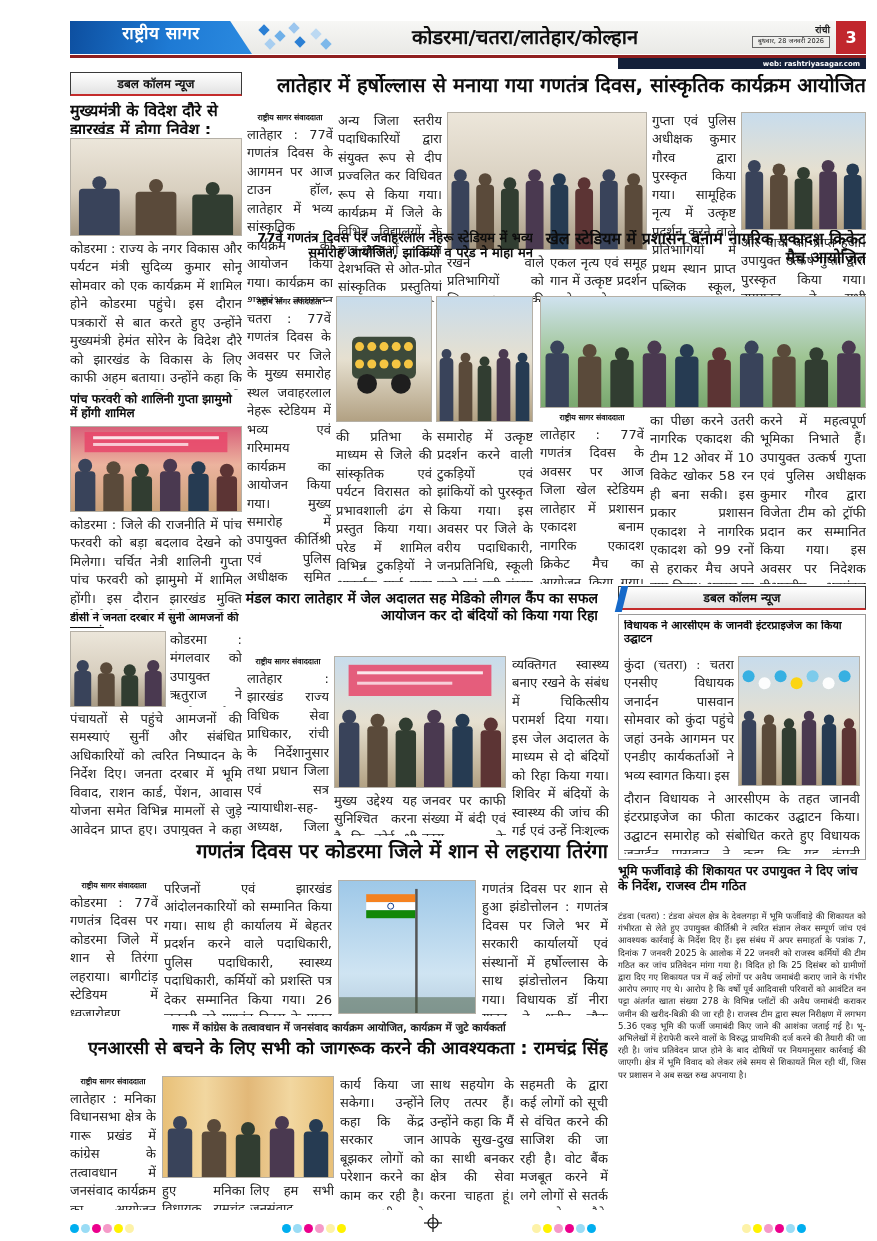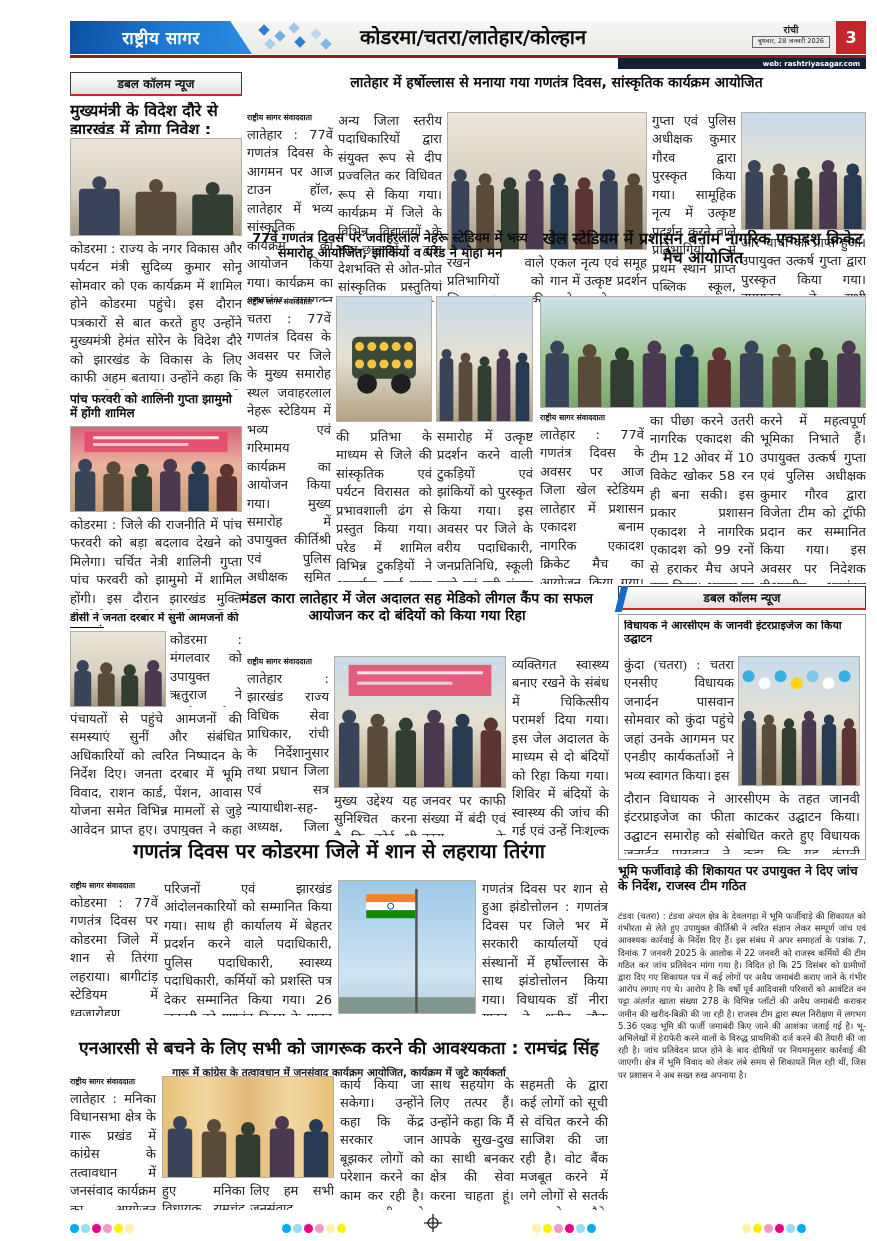--- a/index.html
+++ b/index.html
@@ -3,51 +3,51 @@
 <meta charset="utf-8">
 <style>
   html,body{margin:0;padding:0;}
   body{
     width:877px;height:1241px;position:relative;background:#ffffff;
     font-family:"DejaVu Sans","Liberation Sans",sans-serif;color:#1a1a1a;
     overflow:hidden;
   }
   .abs{position:absolute;box-sizing:border-box;}
   .hl{font-weight:bold;color:#0d0d0d;line-height:1.18;overflow:hidden;}
-  .center{text-align:center;}
+  .center{text-align:right;}
   .bodytxt{font-size:13px;line-height:1.42;text-align:justify;color:#222;overflow:hidden;word-break:break-word;}
-  .byline{font-size:7.8px;font-weight:bold;text-align:left;color:#111;overflow:hidden;white-space:nowrap;}
+  .byline{font-size:7.8px;font-weight:bold;text-align:center;color:#111;overflow:hidden;white-space:nowrap;}
   .photo{border:1px solid #b5b0a6;overflow:hidden;}
   .p-indoor{background:linear-gradient(180deg,#ece6da,#d8cfbf 55%,#a79a84);}
   .p-outdoor{background:linear-gradient(180deg,#c8dcec,#e6e0d0 50%,#b2a183);}
   .p-stage{background:linear-gradient(180deg,#d8617a,#ecb39e 45%,#c8a078);}
   .p-flagbg{background:linear-gradient(180deg,#9ec8e8,#cfe4f2 70%,#b8cfe0);}
   .p-field{background:linear-gradient(180deg,#cfe2ef,#9ec492 55%,#7aa86f);}
   .p-curtain{background:linear-gradient(90deg,#e8c078,#f2d7a0 25%,#e2b878 50%,#f2d7a0 75%,#e8c078);}
   .secbox{
     border:1.5px solid #3a3a3a;border-bottom:2.5px solid #c42b2b;
     background:linear-gradient(180deg,#ffffff,#e2e2e2);
     font-weight:bold;font-size:12px;display:flex;align-items:center;justify-content:center;
     color:#111;
   }
   .secaccent{position:absolute;left:-1px;top:-1px;width:7px;height:26px;background:#1669c9;transform:skewX(-14deg);}
   .masthead-strip{background:linear-gradient(180deg,#f7f7f5,#e9e9e6);}
   .brandbox{
     background:linear-gradient(100deg,#0d4fa0,#1e7ad4 55%,#2b8ae0);
     clip-path:polygon(0 0,88% 0,100% 100%,0 100%);
-    display:flex;align-items:center;justify-content:center;
+    display:flex;justify-content:center;
     color:#fff;font-weight:bold;font-size:17px;letter-spacing:.5px;
   }
   .diamond{position:absolute;width:8px;height:8px;transform:rotate(45deg);}
   .redpage{background:#c1272d;color:#fff;font-weight:bold;font-size:16px;display:flex;align-items:center;justify-content:center;}
   .datebox{border:1px solid #666;font-size:6.6px;text-align:center;line-height:1.5;}
   .navstrip{background:#14203a;color:#fff;font-size:7px;display:flex;align-items:center;justify-content:flex-end;padding-right:6px;font-weight:bold;}
   .regdot{display:inline-block;width:9px;height:9px;border-radius:50%;margin-right:2px;vertical-align:middle;}
   .mlabox{border:1px solid #9a9a9a;}
-  .kicker{font-size:10.5px;font-weight:bold;text-align:center;overflow:hidden;margin-top:45px;}
+  .kicker{font-size:10.5px;font-weight:bold;text-align:center;overflow:hidden;}
 </style>
 </head>
 <body>
 
 <div class="abs masthead-strip" style="left:70px;top:21px;width:796px;height:33px;"></div>
 <div class="abs brandbox" style="left:70px;top:21px;width:182px;height:33px;">
   <span>राष्ट्रीय सागर</span>
 </div>
 <div class="abs" style="left:256px;top:22px;width:84px;height:31px;">
   <span class="diamond" style="left:4px;top:4px;background:#2b7fd4;"></span>
@@ -112,21 +112,21 @@
       <circle cx="35.25" cy="36.26" r="6.11" fill="#5a4a3a"></circle>
       <rect x="26.79" y="41.147999999999996" width="16.919999999999998" height="37.74" rx="4" fill="#5a4a3a"></rect>
       <circle cx="58.75" cy="38.480000000000004" r="6.11" fill="#313d31"></circle>
       <rect x="50.29" y="43.368" width="16.919999999999998" height="35.519999999999996" rx="4" fill="#313d31"></rect>
       <circle cx="82.25" cy="34.04" r="6.11" fill="#4a3950"></circle>
       <rect x="73.79" y="38.928" width="16.919999999999998" height="39.96" rx="4" fill="#4a3950"></rect>
     </svg></div>
 <div class="abs bodytxt" style="left:170px;top:631px;width:72px;height:76px;">कोडरमा : मंगलवार को उपायुक्त ऋतुराज ने अपने कार्यालय कक्ष में आयोजित जनता दरबार में विभिन्न प्रखंडों एवं</div>
 <div class="abs bodytxt" style="left:70px;top:710px;width:172px;height:126px;">पंचायतों से पहुंचे आमजनों की समस्याएं सुनीं और संबंधित अधिकारियों को त्वरित निष्पादन के निर्देश दिए। जनता दरबार में भूमि विवाद, राशन कार्ड, पेंशन, आवास योजना समेत विभिन्न मामलों से जुड़े आवेदन प्राप्त हुए। उपायुक्त ने कहा कि आमजनों की समस्याओं का समाधान प्राथमिकता के आधार पर किया जाएगा, ताकि जनसमस्याओं का त्वरित एवं प्रभावी समाधान सुनिश्चित हो सके।</div>
 
-<div class="abs hl center" style="left:247px;top:74px;width:619px;height:30px;font-size:14px;white-space:nowrap;">लातेहार में हर्षोल्लास से मनाया गया गणतंत्र दिवस, सांस्कृतिक कार्यक्रम आयोजित</div>
+<div class="abs hl center" style="left:247px;top:74px;width:619px;height:30px;font-size:20px;white-space:nowrap;">लातेहार में हर्षोल्लास से मनाया गया गणतंत्र दिवस, सांस्कृतिक कार्यक्रम आयोजित</div>
 <div class="abs byline" style="left:247px;top:112px;width:86px;height:12px;">राष्ट्रीय सागर संवाददाता</div>
 <div class="abs bodytxt" style="left:247px;top:126px;width:86px;height:176px;">लातेहार : 77वें गणतंत्र दिवस के आगमन पर आज टाउन हॉल, लातेहार में भव्य सांस्कृतिक कार्यक्रम का आयोजन किया गया। कार्यक्रम का शुभारंभ उपायुक्त उत्कर्ष गुप्ता, पुलिस अधीक्षक कुमार गौरव, उप विकास आयुक्त एवं जिला स्तरीय पदाधिकारियों द्वारा दीप प्रज्वलित कर किया गया।</div>
 <div class="abs bodytxt" style="left:338px;top:112px;width:104px;height:190px;">अन्य जिला स्तरीय पदाधिकारियों द्वारा संयुक्त रूप से दीप प्रज्वलित कर विधिवत रूप से किया गया। कार्यक्रम में जिले के विभिन्न विद्यालयों के छात्र-छात्राओं द्वारा देशभक्ति से ओत-प्रोत सांस्कृतिक प्रस्तुतियां दी गईं, जिन्हें उपस्थित अतिथियों एवं दर्शकों ने खूब सराहा।</div>
 <div class="abs photo p-indoor" style="left:447px;top:112px;width:200px;height:138px;"><svg width="198" height="136" xmlns="http://www.w3.org/2000/svg">
       <circle cx="12.375" cy="62.56" r="6.4350000000000005" fill="#39435a"></circle>
       <rect x="3.465" y="67.708" width="17.82" height="73.44" rx="4" fill="#39435a"></rect>
       <circle cx="37.125" cy="66.64" r="6.4350000000000005" fill="#5a4a3a"></circle>
       <rect x="28.215" y="71.788" width="17.82" height="69.36" rx="4" fill="#5a4a3a"></rect>
       <circle cx="61.875" cy="70.72" r="6.4350000000000005" fill="#313d31"></circle>
       <rect x="52.965" y="75.868" width="17.82" height="65.28" rx="4" fill="#313d31"></rect>

